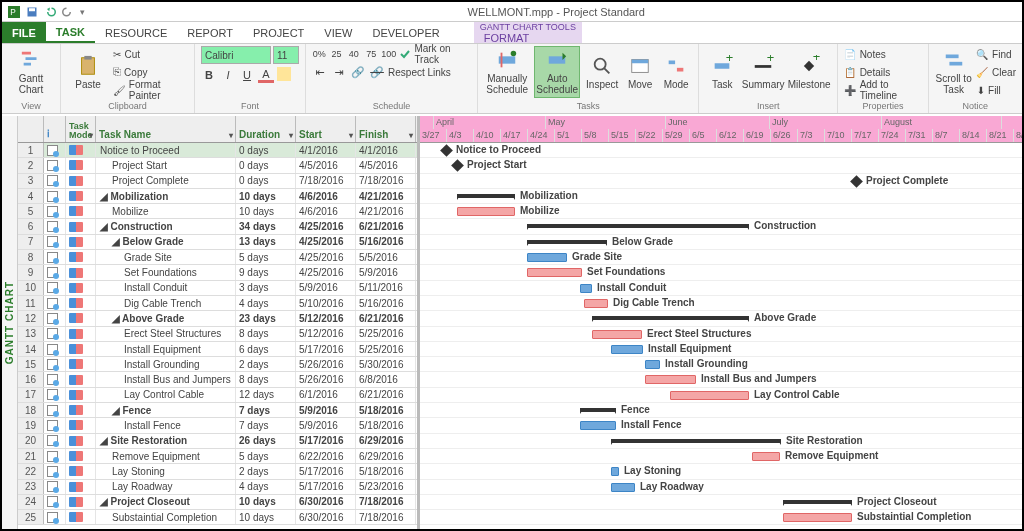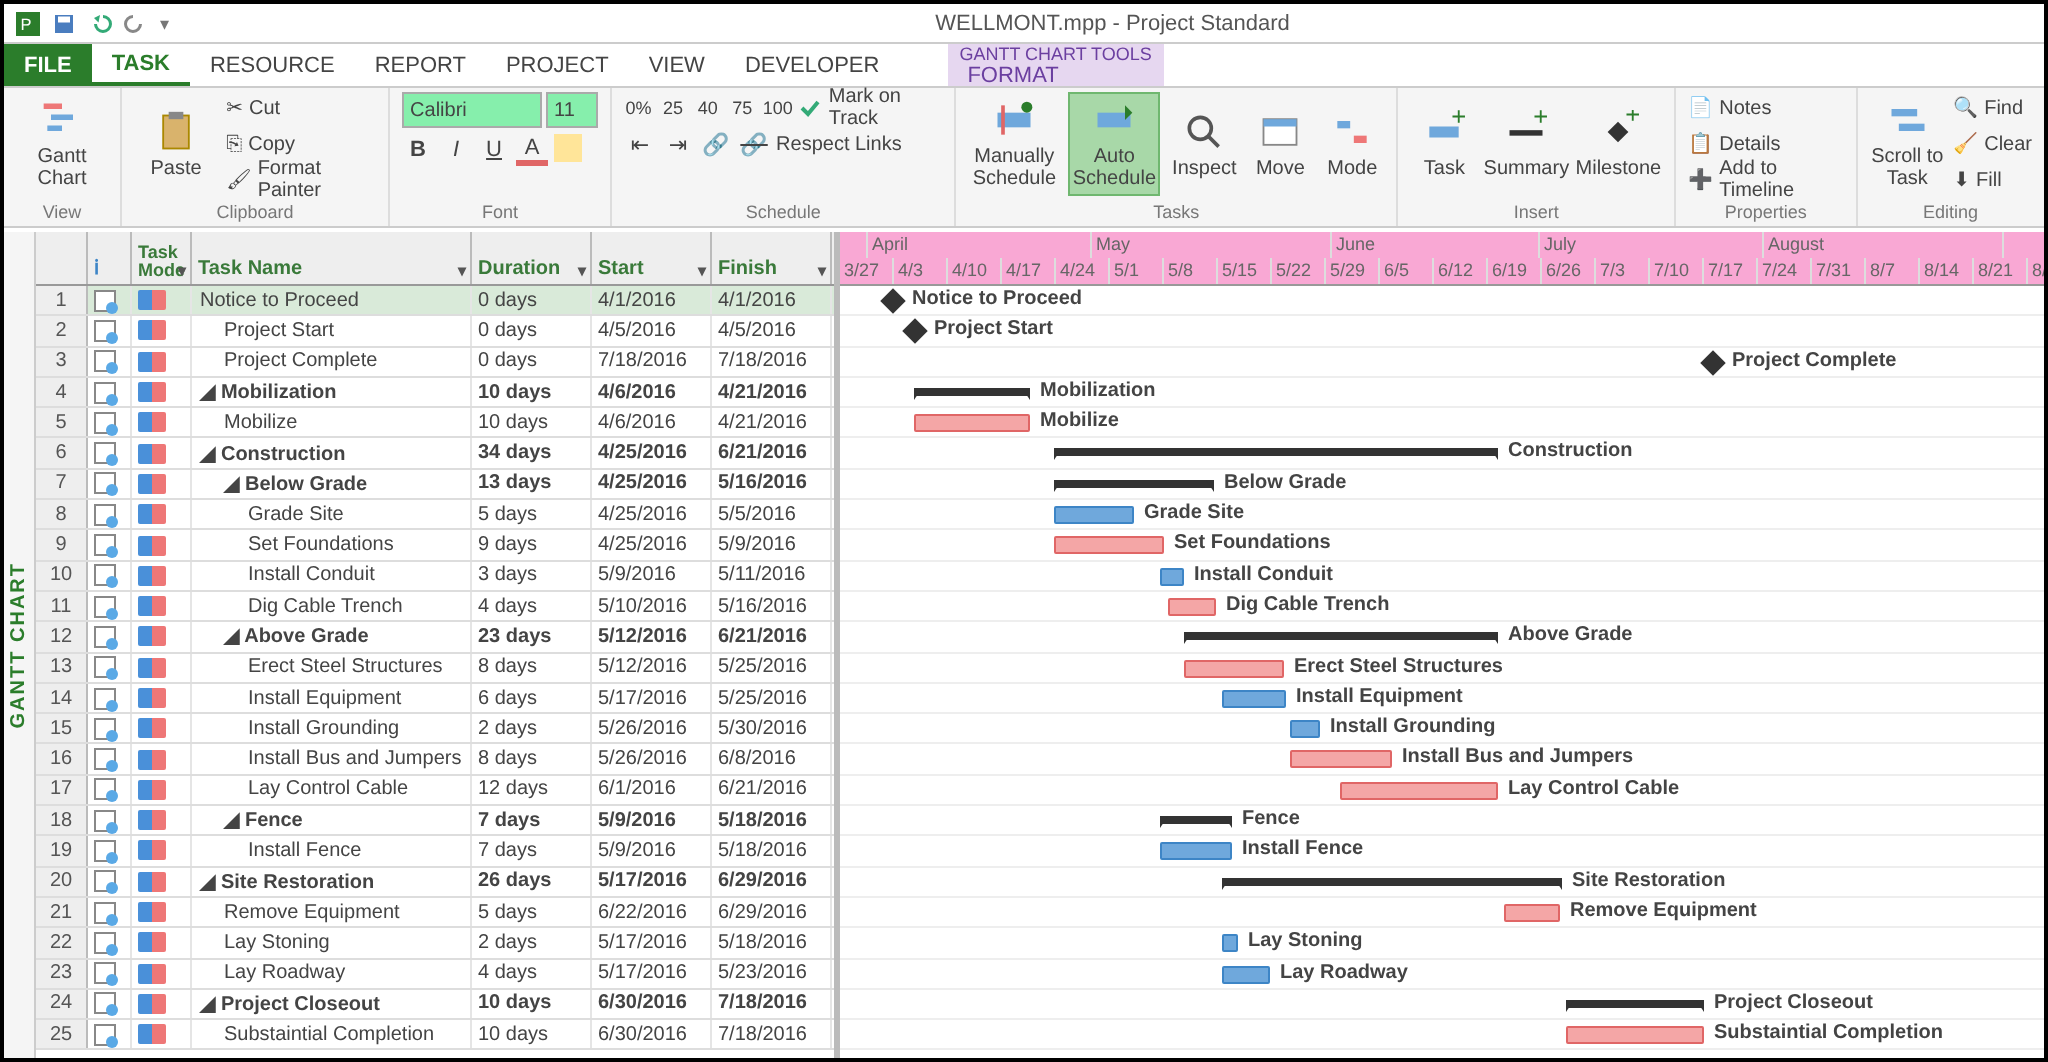--- a/index.html
+++ b/index.html
@@ -327,21 +327,21 @@
         <div>
             <span>🧹</span>
             <span>Clear</span>
           </div>
         <div>
             <span>⬇</span>
             <span>Fill</span>
           </div>
       </div>
     </div>
-    <div class="group-label">Editing</div>
+    <div class="group-label">Notice</div>
   </div>
 
 </div>
 
 <div class="main">
 
   <div class="side-label">
     <span>GANTT CHART</span>
   </div>
 

